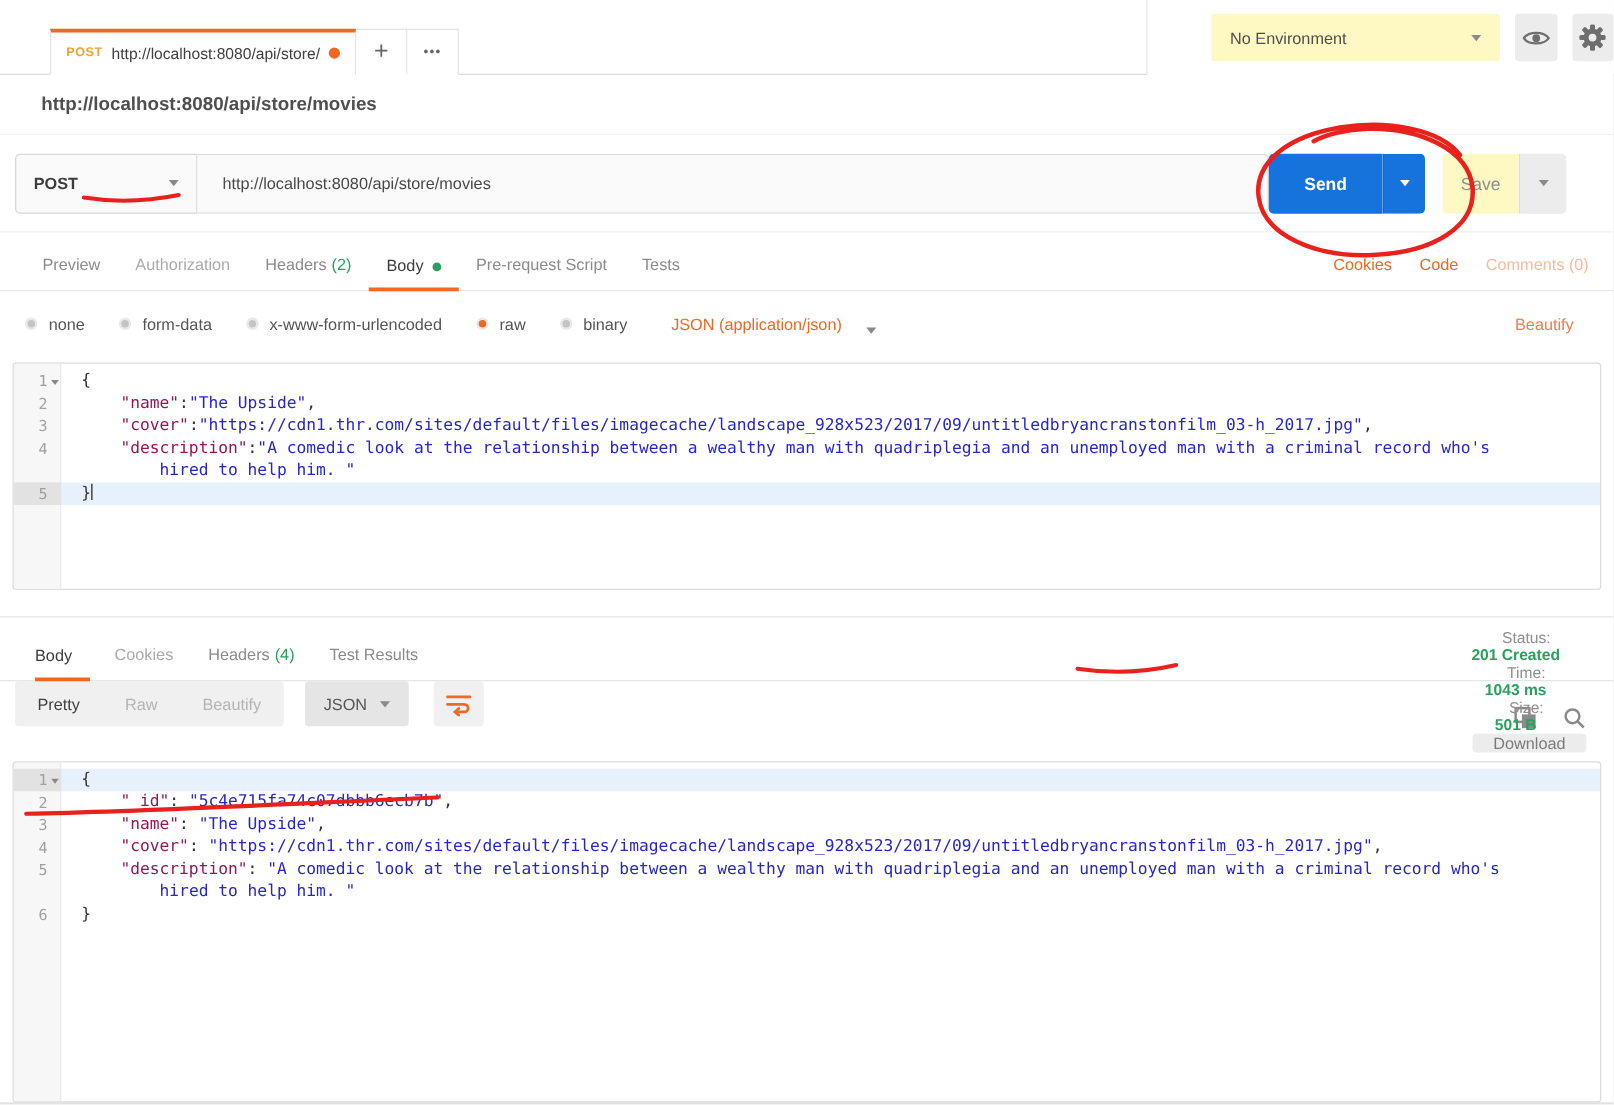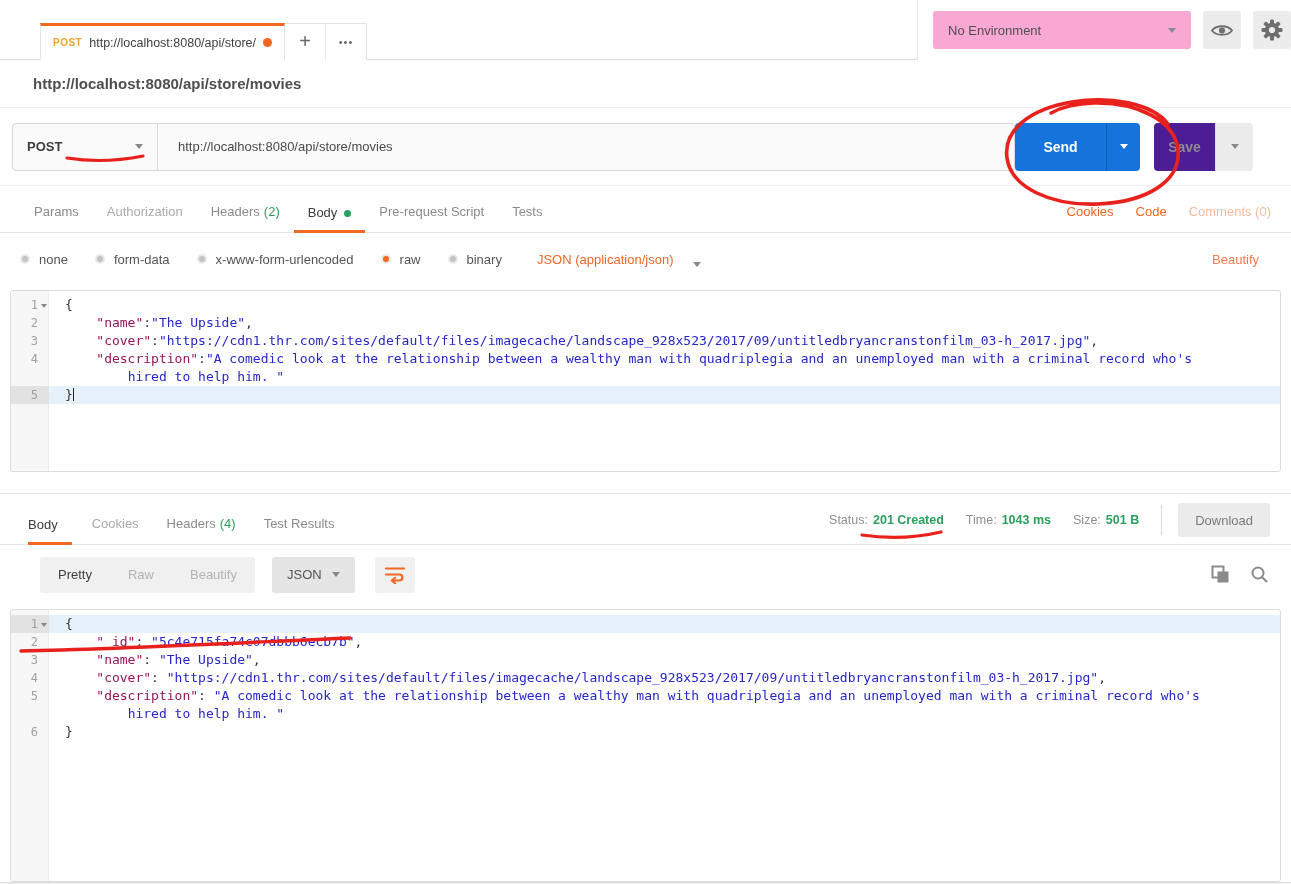--- a/index.html
+++ b/index.html
@@ -13,43 +13,43 @@
           display:flex;align-items:center;gap:7px;padding:0 12px;background:#fff;cursor:default;}
   .reqtab .mth{font-size:10px;font-weight:bold;letter-spacing:.5px;color:#f0a42c;}
   .reqtab .turl{font-size:12.5px;color:#3f3f3f;}
   .tabdot{width:9px;height:9px;border-radius:50%;background:var(--orange);}
   .tabbtn{height:37px;width:41px;border:1px solid #e3e3e3;border-left:none;border-bottom:1px solid #fff;
           display:flex;align-items:center;justify-content:center;background:#fff;color:#666;}
   .tabbtn.plus{font-size:20px;font-weight:300;}
   .tabbtn.more{font-size:11px;letter-spacing:1px;}
   .hdr-right{position:absolute;right:0;top:0;height:60px;width:374px;border-left:1px solid #e5e5e5;
              display:flex;align-items:center;padding-left:15px;gap:12px;background:#fff;}
-  .envsel{width:258px;height:38px;background:#f9a8d4;border-radius:3px;display:flex;align-items:center;
-          padding:0 15px;font-size:13px;color:#4f4f4f;cursor:pointer;}
+  .envsel{width:258px;height:38px;background:#fef9c3;border-radius:3px;display:flex;align-items:center;
+          padding:0 15px;font-size:13px;color:#4f4f4f;cursor:pointer;margin-left:36px;}
   .iconbtn{width:38px;height:38px;background:#ececec;border-radius:3px;display:flex;align-items:center;justify-content:center;cursor:pointer;}
   .caret{width:0;height:0;border-left:4px solid transparent;border-right:4px solid transparent;border-top:5px solid #8a8a8a;}
   .caret.white{border-top-color:#fff;}
   .ml-auto{margin-left:auto;}
   
   .titlerow{height:48px;display:flex;align-items:center;padding-left:33px;border-bottom:1px solid #f0f0f0;
             font-weight:bold;font-size:15px;color:#4f4f4f;}
   
   .builder{height:78px;display:flex;align-items:center;padding:0 14px 0 12px;border-bottom:1px solid #f0f0f0;}
   .method{width:146px;height:48px;background:#fafafa;border:1px solid #d8d8d8;border-radius:4px 0 0 4px;
           display:flex;align-items:center;padding:0 14px;font-size:13px;font-weight:bold;color:#3d3d3d;cursor:pointer;}
   .urlfield{width:857px;height:48px;background:#fafafa;border:1px solid #d8d8d8;border-left:none;
             border-radius:0 4px 4px 0;font-size:13px;color:#4a4a4a;padding:0 20px;outline:none;
             font-family:"Liberation Sans",sans-serif;}
   .sendgrp{display:flex;cursor:pointer;}
   .send-main{width:91px;height:48px;background:var(--blue);color:#fff;font-weight:bold;font-size:14px;
              border-radius:4px 0 0 4px;display:flex;align-items:center;justify-content:center;}
   .send-caret{width:34px;height:48px;background:var(--blue);border-left:1px solid rgba(0,0,0,.18);
               border-radius:0 4px 4px 0;display:flex;align-items:center;justify-content:center;}
   .savegrp{margin-left:14px;display:flex;cursor:pointer;}
-  .save-main{width:61px;height:48px;background:#4c1d95;color:#8d8d8d;font-weight:bold;font-size:14px;
+  .save-main{width:61px;height:48px;background:#fef9c3;color:#8d8d8d;font-weight:normal;font-size:14px;
              border-radius:4px 0 0 4px;display:flex;align-items:center;justify-content:center;}
   .save-caret{width:38px;height:48px;background:#ececec;border-left:1px solid #dcdcdc;
               border-radius:0 4px 4px 0;display:flex;align-items:center;justify-content:center;}
   
   .rtabs{height:47px;display:flex;align-items:flex-end;padding:0 20px;border-bottom:1px solid #e6e6e6;}
   .rtab{padding:0 14px 13px;font-size:13px;color:#8b8b8b;cursor:pointer;white-space:nowrap;}
   .rtab.dim{color:#ababab;}
   .rtab.active{color:#3c3c3c;border-bottom:3px solid var(--orange);margin-bottom:-1px;padding-bottom:10px;}
   .grn{color:var(--green);margin-left:4px;}
   .greendot{display:inline-block;width:7px;height:7px;border-radius:50%;background:var(--green);margin-left:7px;}
@@ -80,28 +80,28 @@
   .fold{width:0;height:0;border:3.5px solid transparent;border-top:4.5px solid #888;margin-top:4px;}
   .code{white-space:pre;padding-left:16px;flex:1;color:#333;}
   .tk-k{color:var(--jkey);}
   .tk-s{color:var(--jstr);}
   .tk-p{color:#333;}
   .caret-i{display:inline-block;width:1px;height:13px;background:#222;vertical-align:-2px;}
   .gapline{height:21px;}
   
   .resphdr{height:52px;border-top:1px solid #e3e3e3;border-bottom:1px solid #e6e6e6;position:relative;
            display:flex;align-items:flex-end;padding:0 28px;}
-  .statuscluster{position:absolute;right:21px;top:9px;height:34px;display:flex;align-items:center;font-size:12.5px;}
+  .statuscluster{position:absolute;right:21px;top:9px;height:34px;display:flex;align-items:center;font-size:12.5px;flex-direction:column;}
   .statuscluster .lbl{color:#8f8f8f;margin-right:5px;}
   .statuscluster .val{color:var(--green);margin-right:22px;font-weight:bold;}
   .vdiv{width:1px;height:30px;background:#d8d8d8;margin:0 16px 0 0;}
   .dlbtn{height:34px;padding:0 17px;background:#ececec;border-radius:3px;color:#7a7a7a;font-size:13px;
          display:flex;align-items:center;cursor:pointer;}
   
-  .viewbar{height:59px;display:flex;align-items:center;padding:0 14px 0 12px;margin-left:28px;}
+  .viewbar{height:59px;display:flex;padding:0 14px 0 12px;}
   .seg{display:flex;background:#f0f0f0;border-radius:3px;height:36px;align-items:center;}
   .seg span{padding:0 18px;font-size:13px;color:#b3b3b3;cursor:pointer;}
   .seg span.active{color:#3f3f3f;}
   .fmtbtn{margin-left:17px;height:36px;background:#e5e5e5;border-radius:3px;display:flex;align-items:center;
           gap:10px;padding:0 15px;font-size:13px;color:#555;cursor:pointer;}
   .wrapbtn{margin-left:20px;width:40px;height:36px;background:#f0f0f0;border-radius:3px;
            display:flex;align-items:center;justify-content:center;cursor:pointer;}
   .viewicons{margin-left:auto;display:flex;align-items:center;gap:20px;padding-right:8px;}
   .viewicons .vicon{cursor:pointer;display:flex;}
   
@@ -164,21 +164,21 @@
     </div>
     <div class="savegrp">
       <div class="save-main">Save</div>
       <div class="save-caret">
         <span class="caret"></span>
       </div>
     </div>
   </div>
 
   <div class="rtabs">
-    <div class="rtab">Params</div>
+    <div class="rtab">Preview</div>
     <div class="rtab dim">Authorization</div>
     <div class="rtab">
       <span>Headers</span><span class="grn">(2)</span>
     </div>
     <div class="rtab active">
       <span>Body</span><span class="greendot"></span>
     </div>
     <div class="rtab">Pre-request Script</div>
     <div class="rtab">Tests</div>
     <div class="rlinks">

